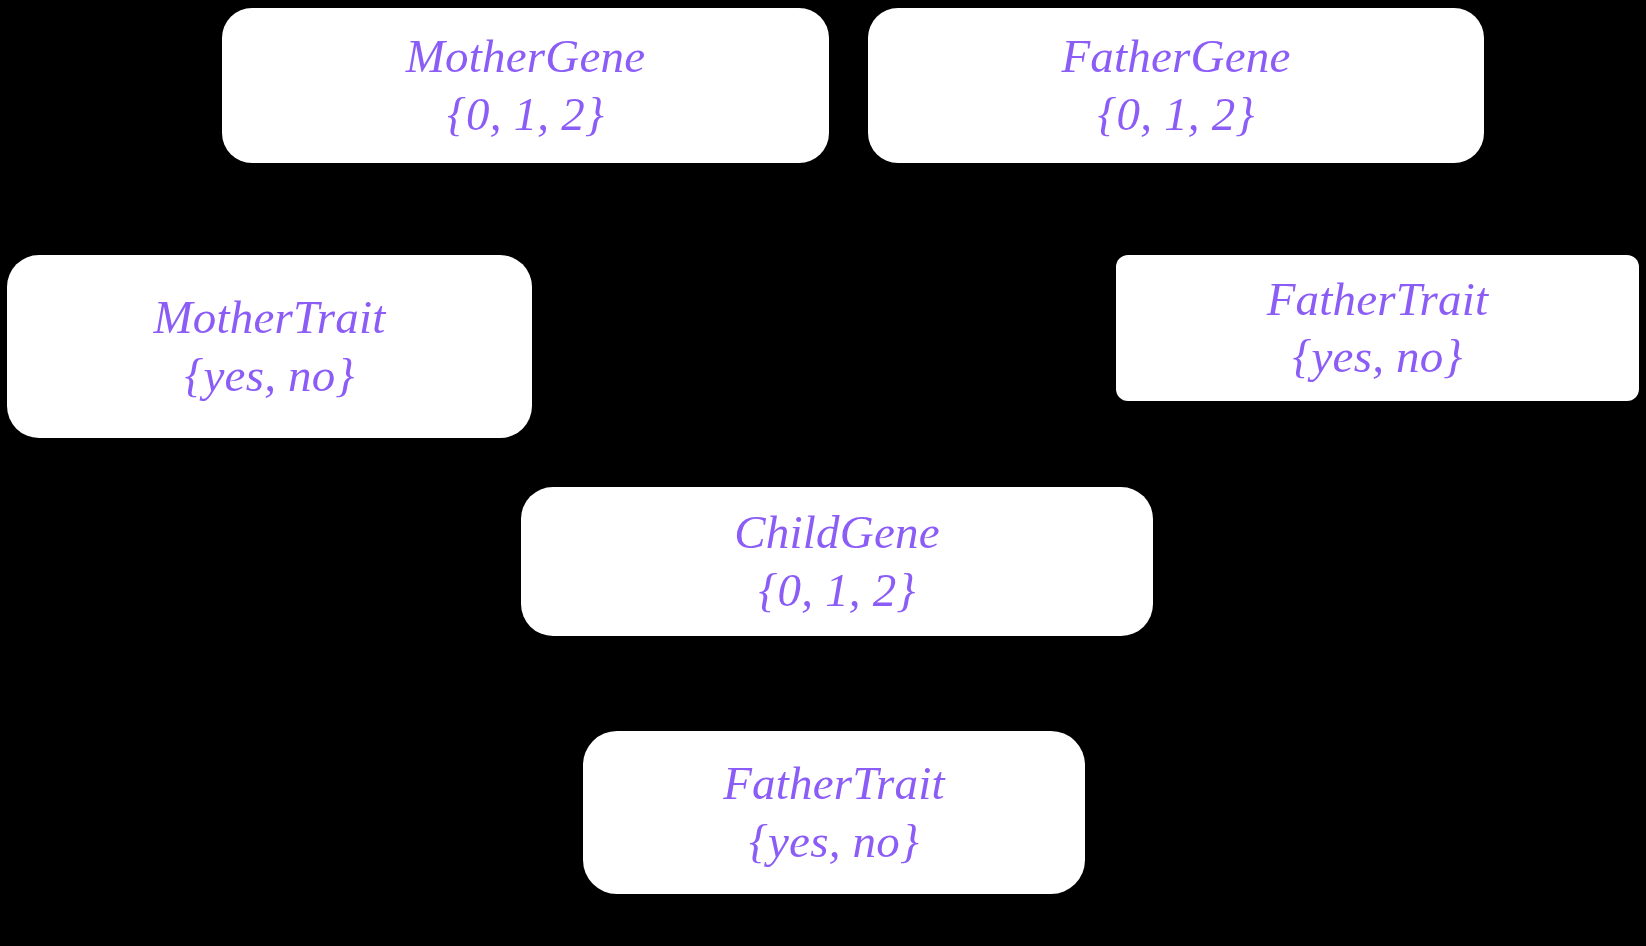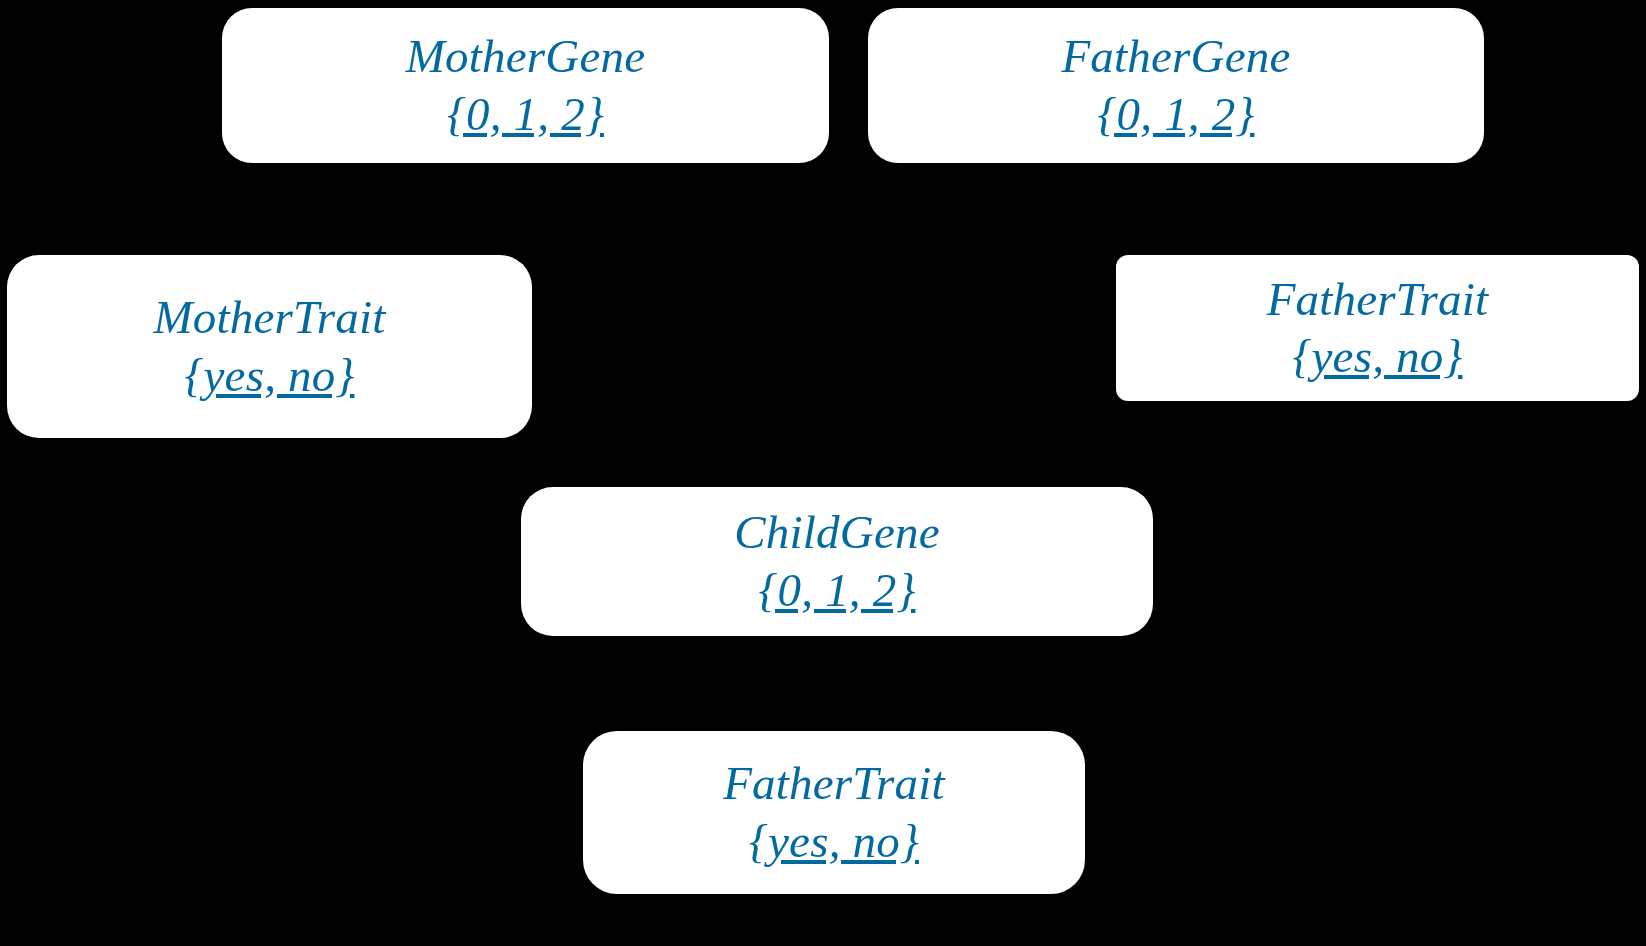--- a/index.html
+++ b/index.html
@@ -18,41 +18,40 @@
   }
   .node {
     position: absolute;
     background: #ffffff;
     border-radius: 30px;
     box-sizing: border-box;
     display: flex;
     flex-direction: column;
     align-items: center;
     justify-content: center;
-    color: #0369a1;
+    color: #8b5cf6;
     font-style: italic;
     text-align: center;
     line-height: 1.18;
     -webkit-font-smoothing: antialiased;
   }
   .node .node-name {
     display: block;
     font-size: 47px;
     font-style: italic;
     letter-spacing: 0.2px;
     white-space: nowrap;
   }
   .node .node-domain {
     display: block;
     font-size: 47px;
     font-style: italic;
     letter-spacing: 0.2px;
     white-space: nowrap;
     margin-top: 2px;
-    text-decoration: underline;
   }
 
   
   #node-mother-gene  { left: 222px; top: 8px;   width: 607px; height: 155px; border-radius: 30px; }
   #node-father-gene  { left: 868px; top: 8px;   width: 616px; height: 155px; border-radius: 30px; }
   #node-mother-trait { left: 7px;   top: 255px; width: 525px; height: 183px; border-radius: 32px; }
   #node-father-trait { left: 1116px;top: 255px; width: 523px; height: 146px; border-radius: 12px; }
   #node-child-gene   { left: 521px; top: 487px; width: 632px; height: 149px; border-radius: 32px; }
   #node-child-trait  { left: 583px; top: 731px; width: 502px; height: 163px; border-radius: 34px; }
 </style>

